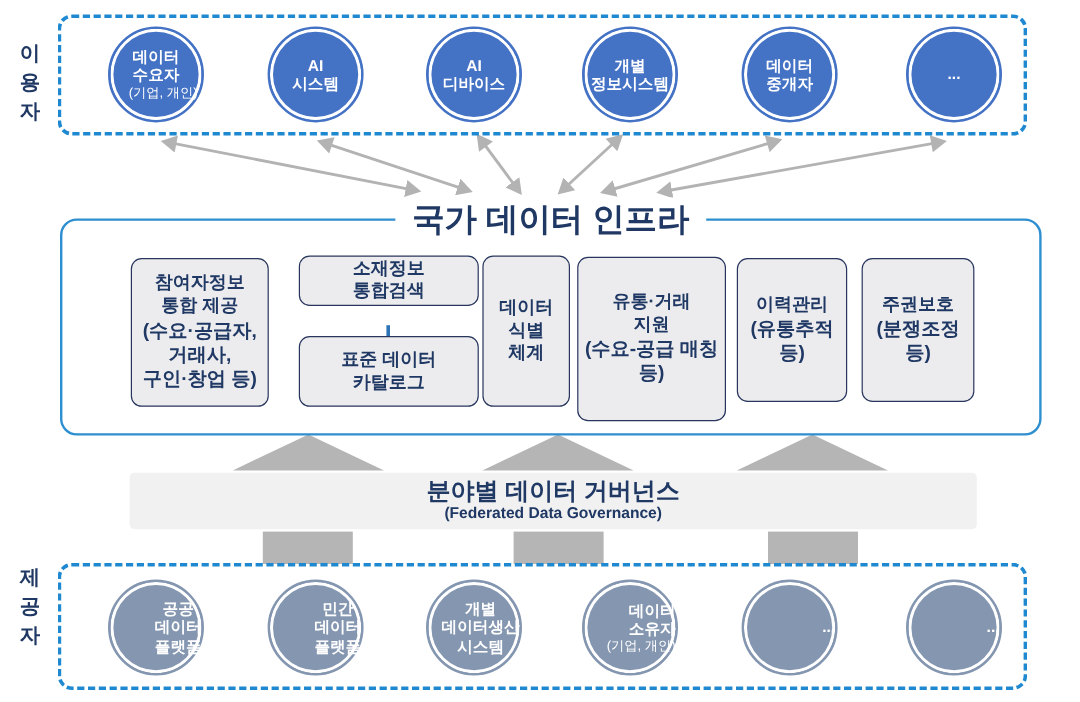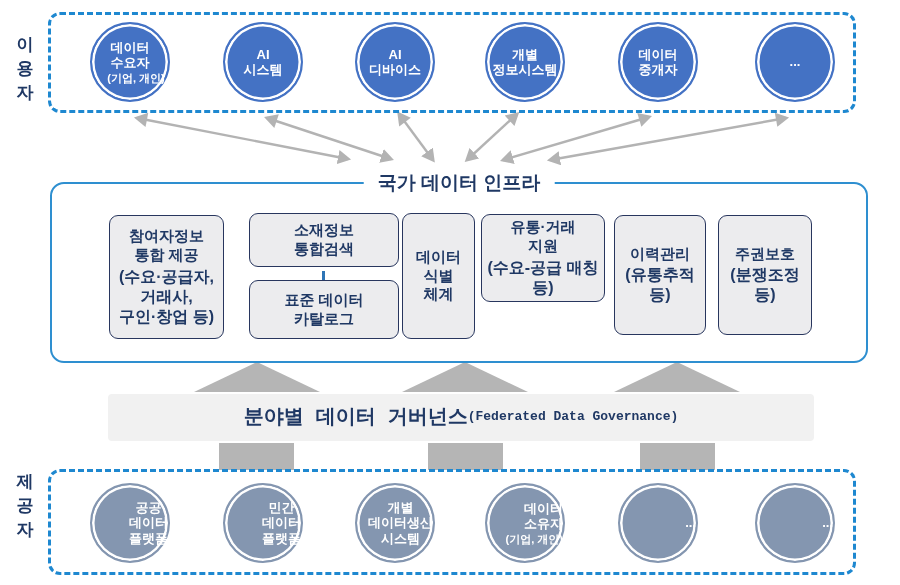--- a/index.html
+++ b/index.html
@@ -18,58 +18,58 @@
   .side-label.users { top:33px; }
   .side-label.providers { top:470px; }
 
   
   .circle { position:absolute; width:80px; height:80px; border-radius:50%;
     display:flex; flex-direction:column; align-items:center; justify-content:center;
     text-align:center; color:#ffffff; z-index:3; }
   .circle.blue { background:#4472c4; border:2.5px solid #4472c4; box-shadow: inset 0 0 0 2.5px #ffffff; }
   .circle.gray { background:#8496b0; border:2.5px solid #8496b0; box-shadow: inset 0 0 0 2.5px #ffffff; align-items: flex-end; }
   .c-main { font-size:13px; font-weight:bold; line-height:1.18; white-space:pre-line; }
-  .c-sub { font-size:11px; font-weight:bold; line-height:1.15; margin-top:1px;margin-left:12px; }
+  .c-sub { font-size:11px; font-weight:normal; line-height:1.15; margin-top:1px;margin-left:12px; }
 
   
   .arrows { position:absolute; left:0; top:0; z-index:1; }
 
   
   .mid-box { position:absolute; left:50px; top:182px; width:818px; height:181px;
     background:#ffffff; border:2.5px solid #2e8fd0; border-radius:14px; z-index:4; }
   .mid-title { position:absolute; left:50%; top:0; transform:translate(-50%,-54%);
-    background:#ffffff; padding:0 14px; color:#1f3864; font-size:19px; font-weight:bold;
+    background:#ffffff; padding:0 14px; color:#1f3864; font-size:27px; font-weight:bold;
     white-space:nowrap; }
   .inner-box { position:absolute; background:#ececee; border:1.5px solid #28365e; border-radius:9px;
     display:flex; flex-direction:column; align-items:center; justify-content:center;
     text-align:center; color:#1f3864; }
   .b-main { font-size:15px; font-weight:bold; line-height:1.25; white-space:pre-line; }
   .b-sub { font-size:16px; font-weight:600; line-height:1.25; white-space:pre-line; margin-top:2px; }
   .connector { position:absolute; left:270px; top:87px; width:3px; height:10px; background:#2e75b6; }
 
   .ib1 { left:57px;  top:31px; width:115px; height:124px; }
-  .ib2 { left:197px; top:29px; width:150px; height:54px; }
+  .ib2 { left:197px; top:29px; width:150px; height:42px; }
   .ib3 { left:197px; top:96px; width:150px; height:59px; }
   .ib4 { left:350px; top:29px; width:73px;  height:126px; }
-  .ib5 { left:429px; top:30px; width:124px; height:88px; }
+  .ib5 { left:429px; top:30px; width:124px; height:137px; }
   .ib6 { left:562px; top:31px; width:92px;  height:120px; }
   .ib7 { left:666px; top:31px; width:94px;  height:120px; }
 
   
   .big-tri { position:absolute; width:0; height:0; z-index:3;
     border-left:63px solid transparent; border-right:63px solid transparent;
     border-bottom:30px solid #b5b5b5; top:362px; }
   .tri-1 { left:194px; } .tri-2 { left:402px; } .tri-3 { left:614px; }
   .big-stem { position:absolute; width:75px; height:27px; background:#b5b5b5; top:443px; z-index:1; }
   .stem-1 { left:219px; } .stem-2 { left:428px; } .stem-3 { left:640px; }
 
   
   .gov-band { position:absolute; left:108px; top:394px; width:706px; height:47px;
-    background:#f1f1f1; border-radius:4px; display:flex; flex-direction:row;
-    align-items:center; justify-content:center; z-index:2; color:#1f3864;font-family:Liberation Mono, monospace; }
+    background:#f1f1f1; border-radius:4px; display:flex; flex-direction:column;
+    align-items:center; justify-content:center; z-index:2; color:#1f3864; }
   .gov-title { font-size:20px; font-weight:bold; line-height:1.1; }
   .gov-sub { font-size:13px; font-weight:bold; line-height:1.15; }
 </style>
 </head>
 <body>
 
 <div class="stage">
 
   <svg class="arrows" width="900" height="585">
     <defs>

